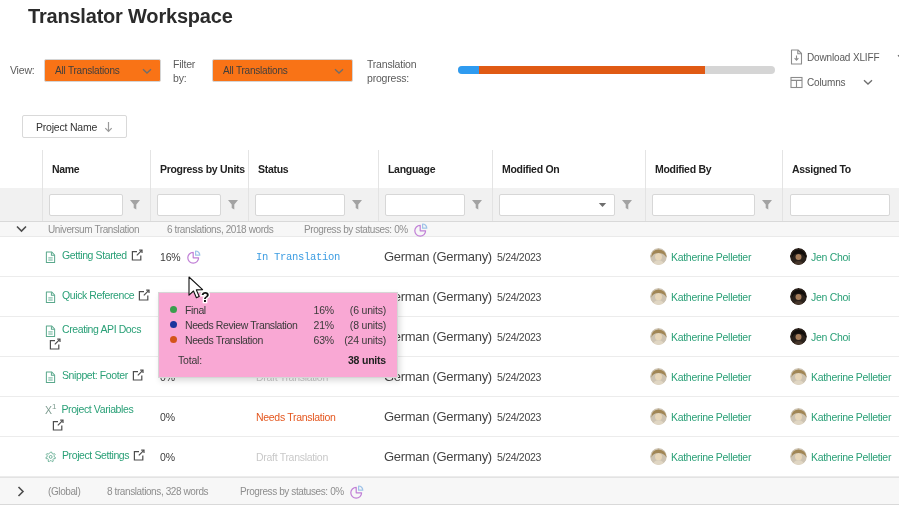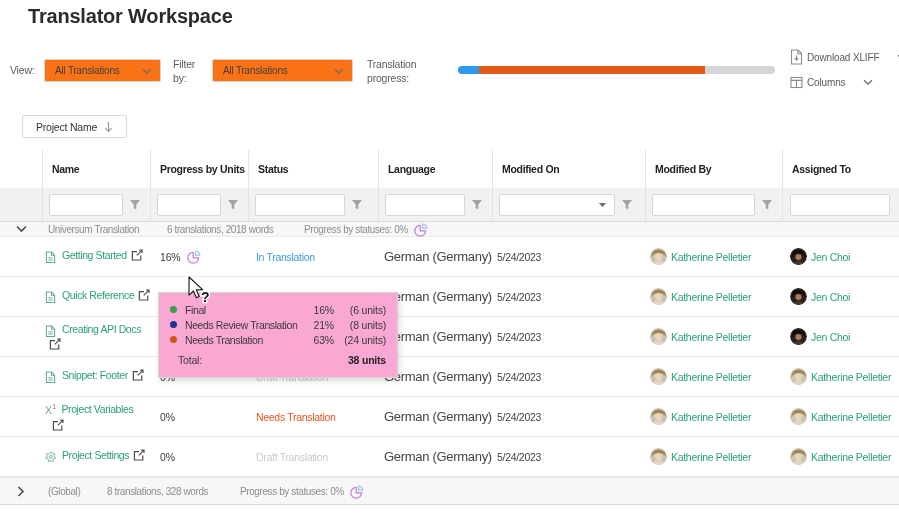--- a/index.html
+++ b/index.html
@@ -65,21 +65,21 @@
   .nline { display:flex; align-items:center; white-space:nowrap; }
   .nline .ext { margin-left:4px; }
   .nline2 { margin-top:3px; }
   .doc-name { font-size:10.5px; color:#2aa077; letter-spacing:-0.4px; white-space:nowrap; cursor:pointer; }
   .varicon { font-size:10.5px; color:#7e9c90; margin-right:5px; white-space:nowrap; }
   .varicon sup { font-size:8px; }
 
   .prog-cell { padding-left:10px; font-size:10.5px; letter-spacing:-0.2px; color:#3c3c3c; }
   .prog-cell svg { margin-left:6px; }
   .status-cell { padding-left:8px; font-size:10.5px; letter-spacing:-0.3px; white-space:nowrap; }
-  .st-blue { color:#3d9de2; }
+  .st-blue { color:#3d9de2;font-family:Liberation Mono, monospace; }
   .st-gray { color:#c9c9c9; }
   .st-orange { color:#e4571f; }
   .lang-cell { padding-left:6px; font-size:13px; color:#444; letter-spacing:-0.3px; white-space:nowrap;text-align:center; }
   .date-cell { padding-left:5px; font-size:10.5px; color:#444; letter-spacing:-0.3px; }
   .user-cell { padding-left:5px; }
   .user-cell.assigned { padding-left:8px; }
   .user-cell .uname { font-size:10.5px; color:#2aa077; margin-left:4px; letter-spacing:-0.3px; white-space:nowrap; cursor:pointer; }
   .avatar { flex:none; width:17px; height:17px; border-radius:50%; overflow:hidden; }
 
   

